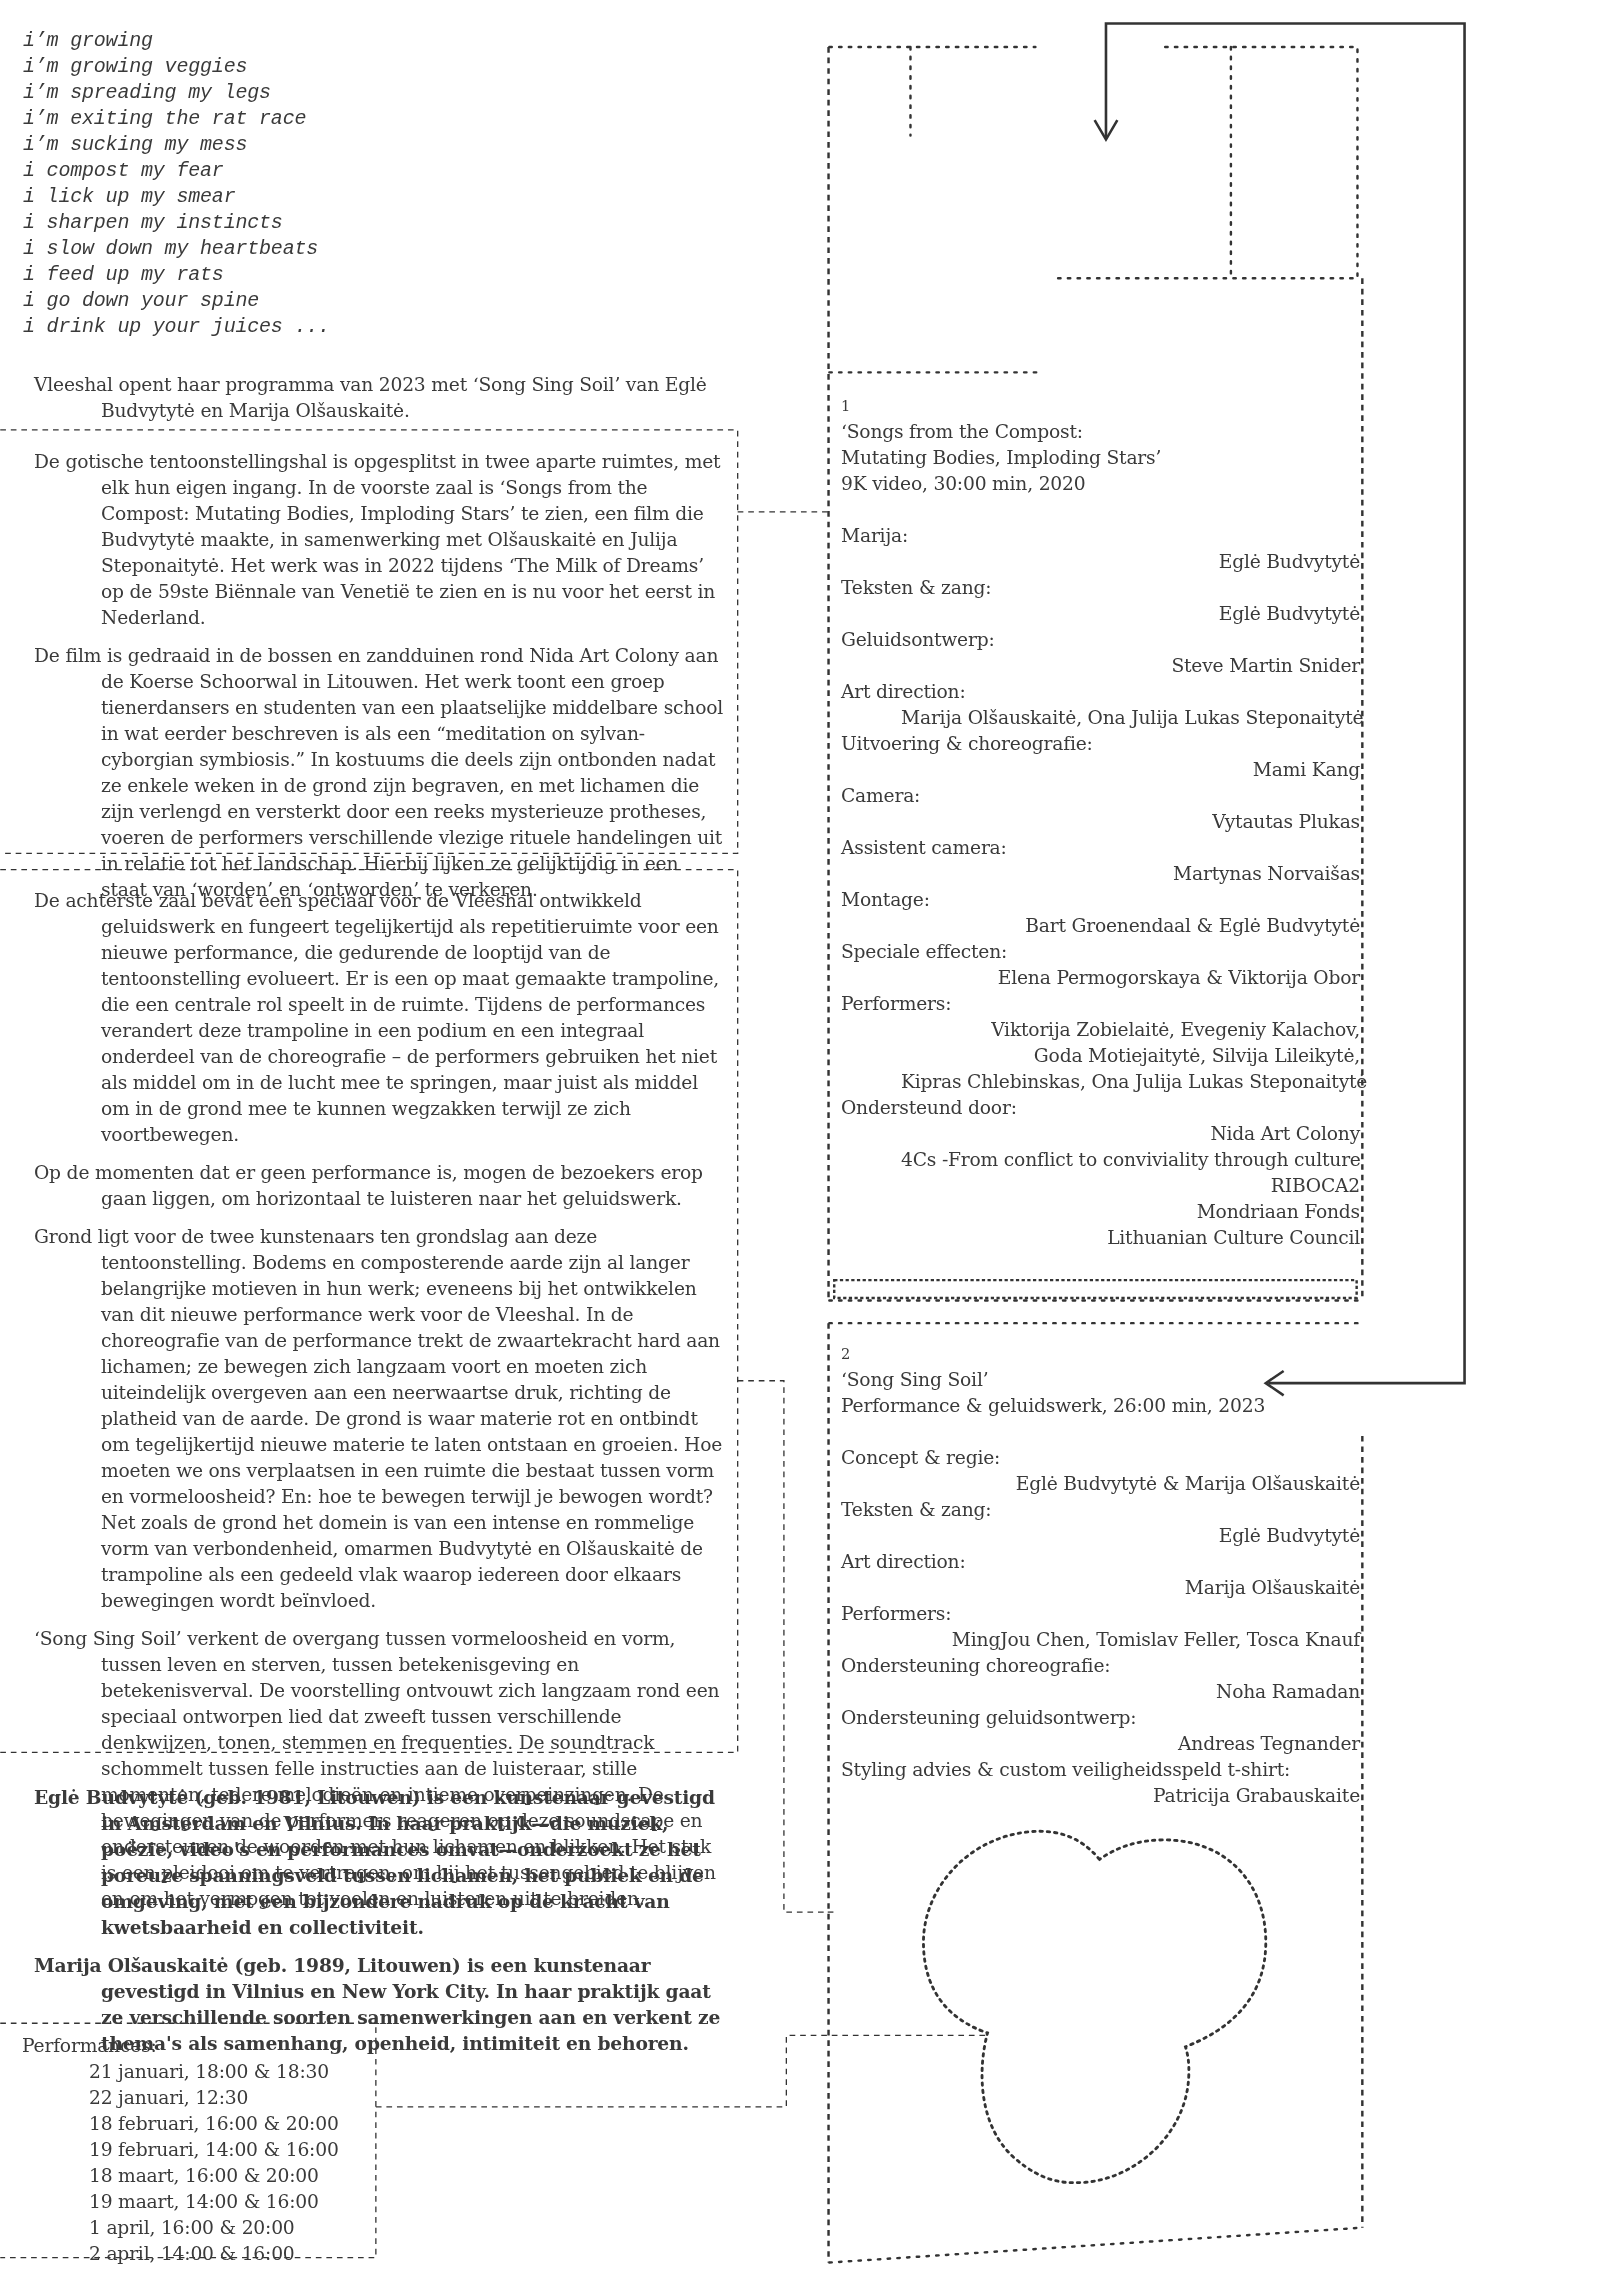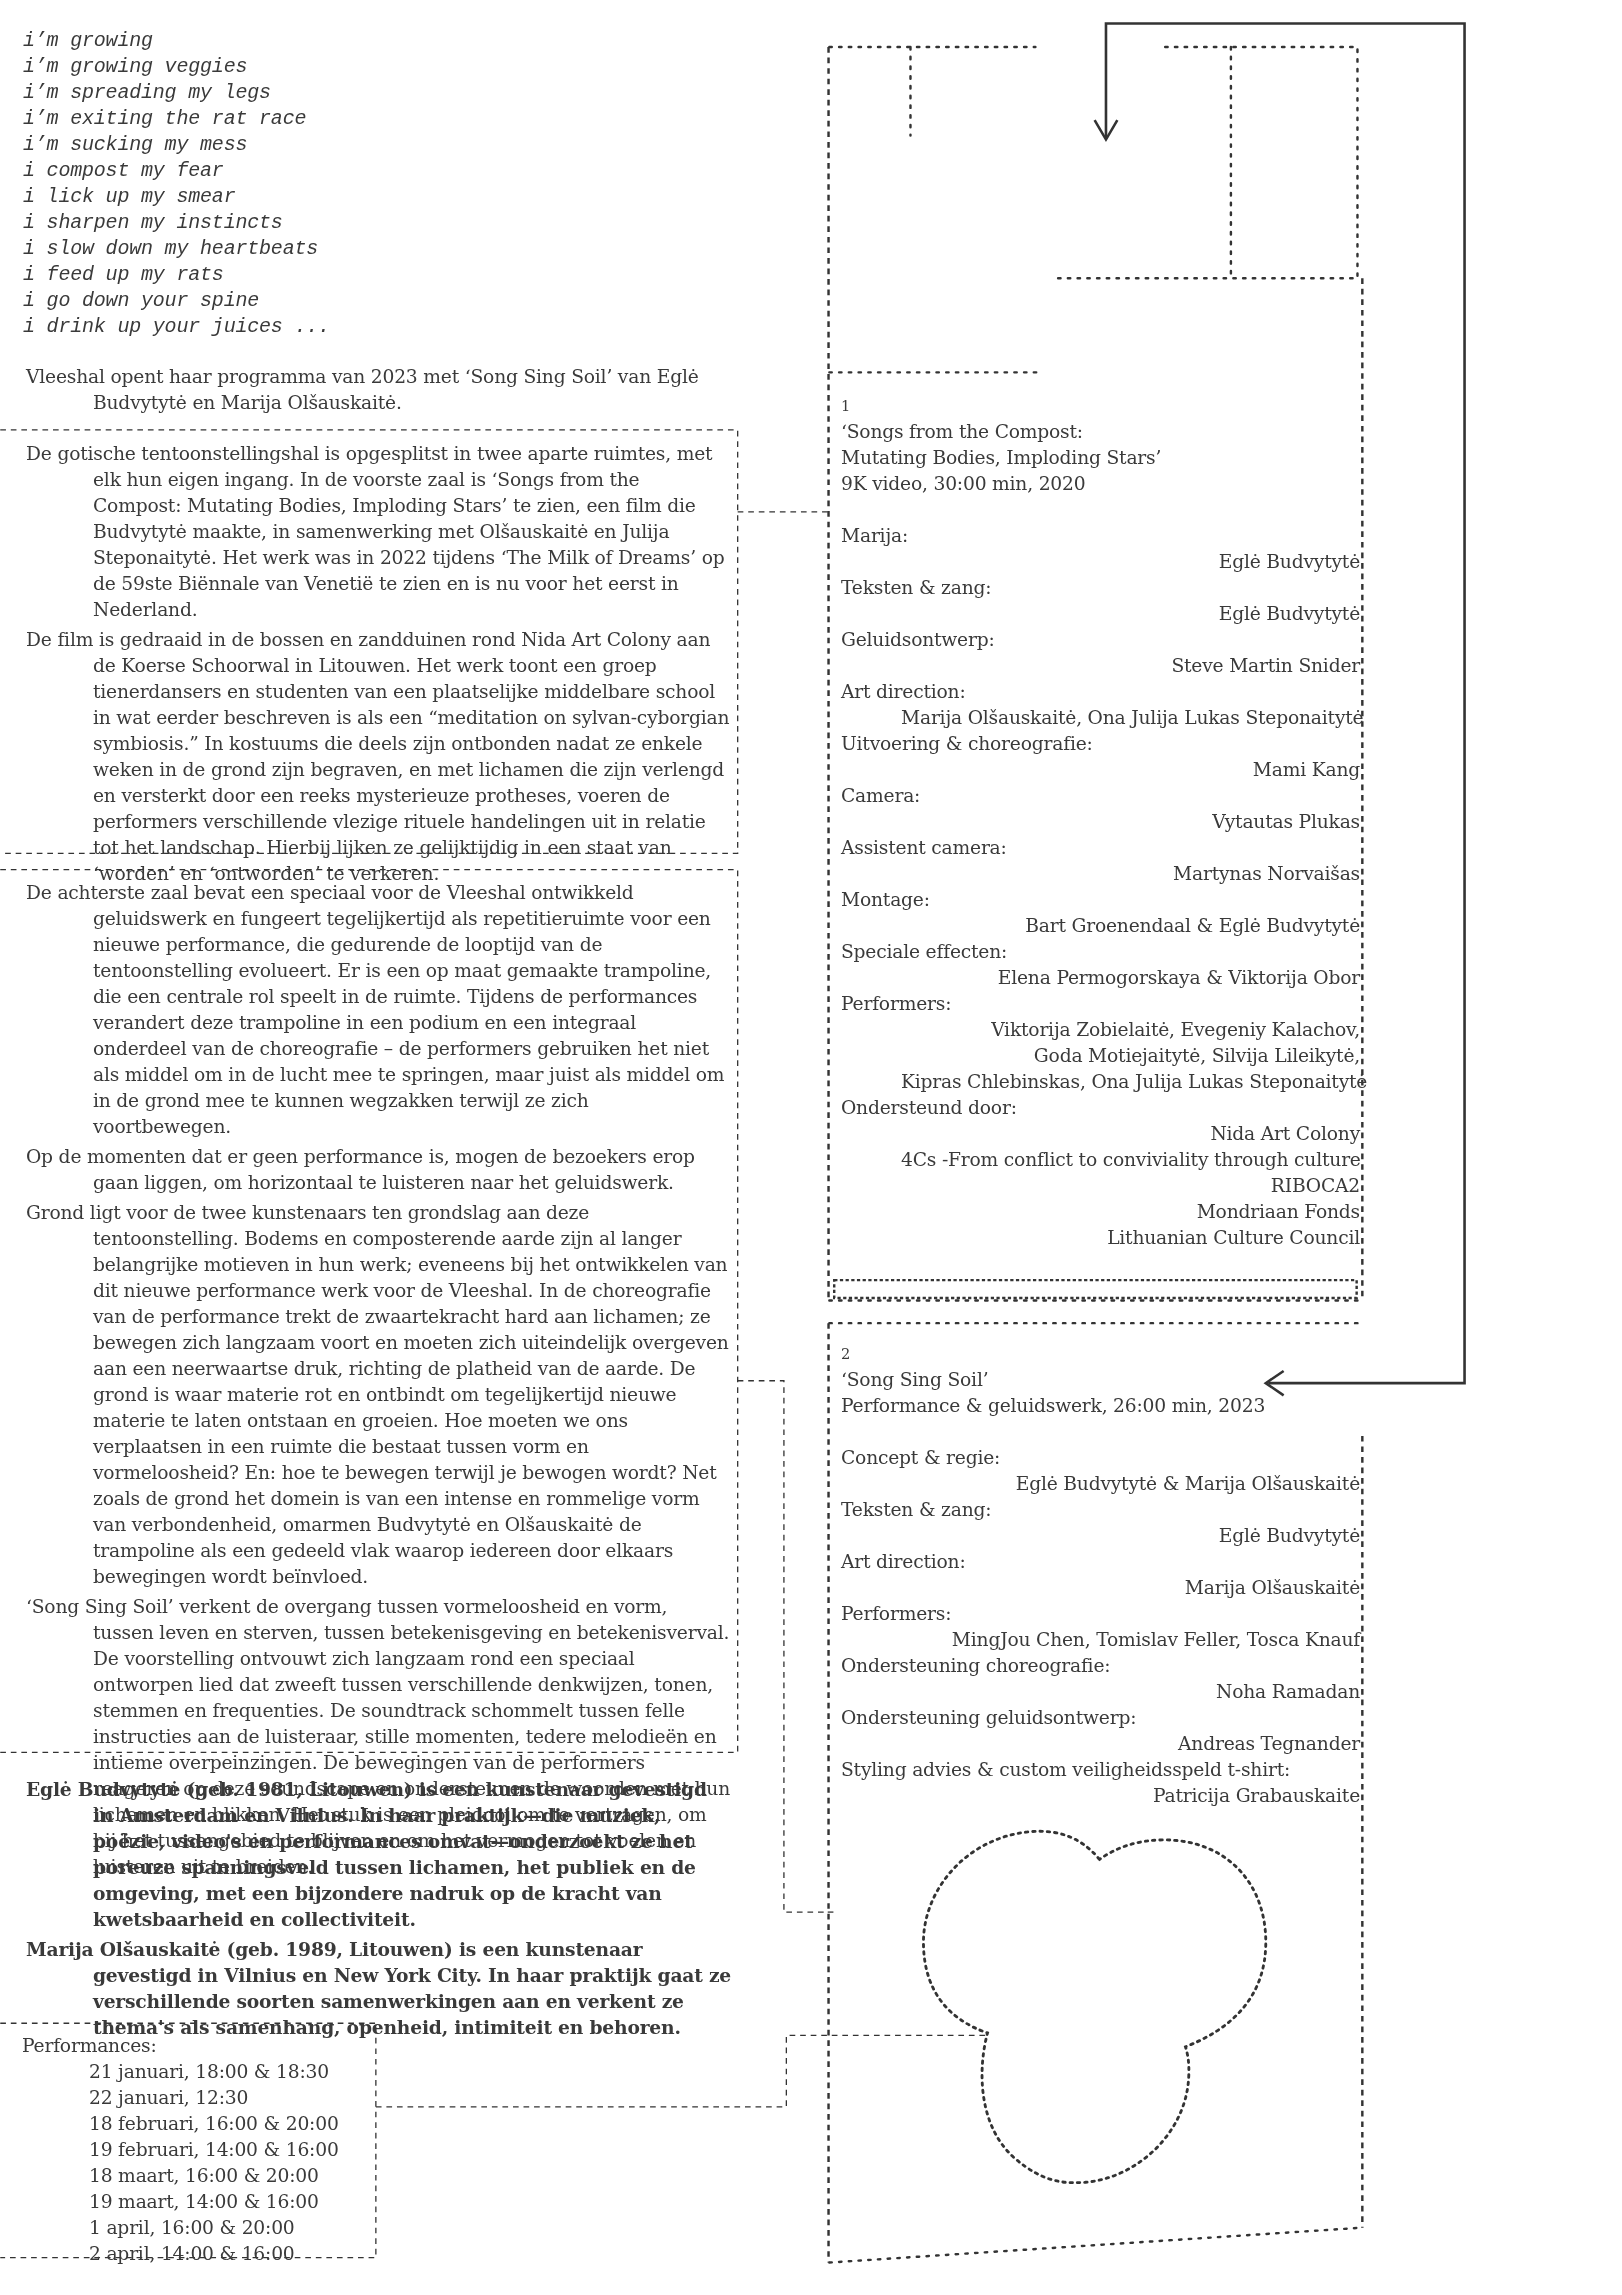--- a/index.html
+++ b/index.html
@@ -2,21 +2,21 @@
 <html style="font-size:13px"><head>
 <meta charset="utf-8">
 <style>
   html, body { margin: 0; padding: 0; background: #ffffff; }
   body { width: 1623px; height: 2295px; position: relative; overflow: hidden;
          font-family: "DejaVu Serif", "Liberation Serif", serif; color: #3a3a3a; }
   .lines { position: absolute; left: 0; top: 0; width: 1623px; height: 2295px; pointer-events: none; }
   .block { position: absolute; font-size: 18.7px; line-height: 26px; letter-spacing: -0.2px; }
   .poem { left: 23px; top: 28px; font-style: italic; font-family: Liberation Mono, monospace; font-size: 20px; line-height: 26px; }
   .poem div { white-space: nowrap; }
-  .para { margin: 4px; padding-left: 67px; text-indent: -67px; }
+  .para { margin: 12px; padding-left: 67px; text-indent: -67px; }
   .para + .para { margin-top: 0; }
   .left-block { left: 22px; width: 714px; }
   .right-block { left: 841px; width: 519px; }
   .credit-label { white-space: nowrap; }
   .credit-value { padding-left: 60px; white-space: nowrap; text-align: right; }
   .perf-item { padding-left: 67px; white-space: nowrap; }
   .gap { height: 26px; }
 </style>
 </head>
 <body>

